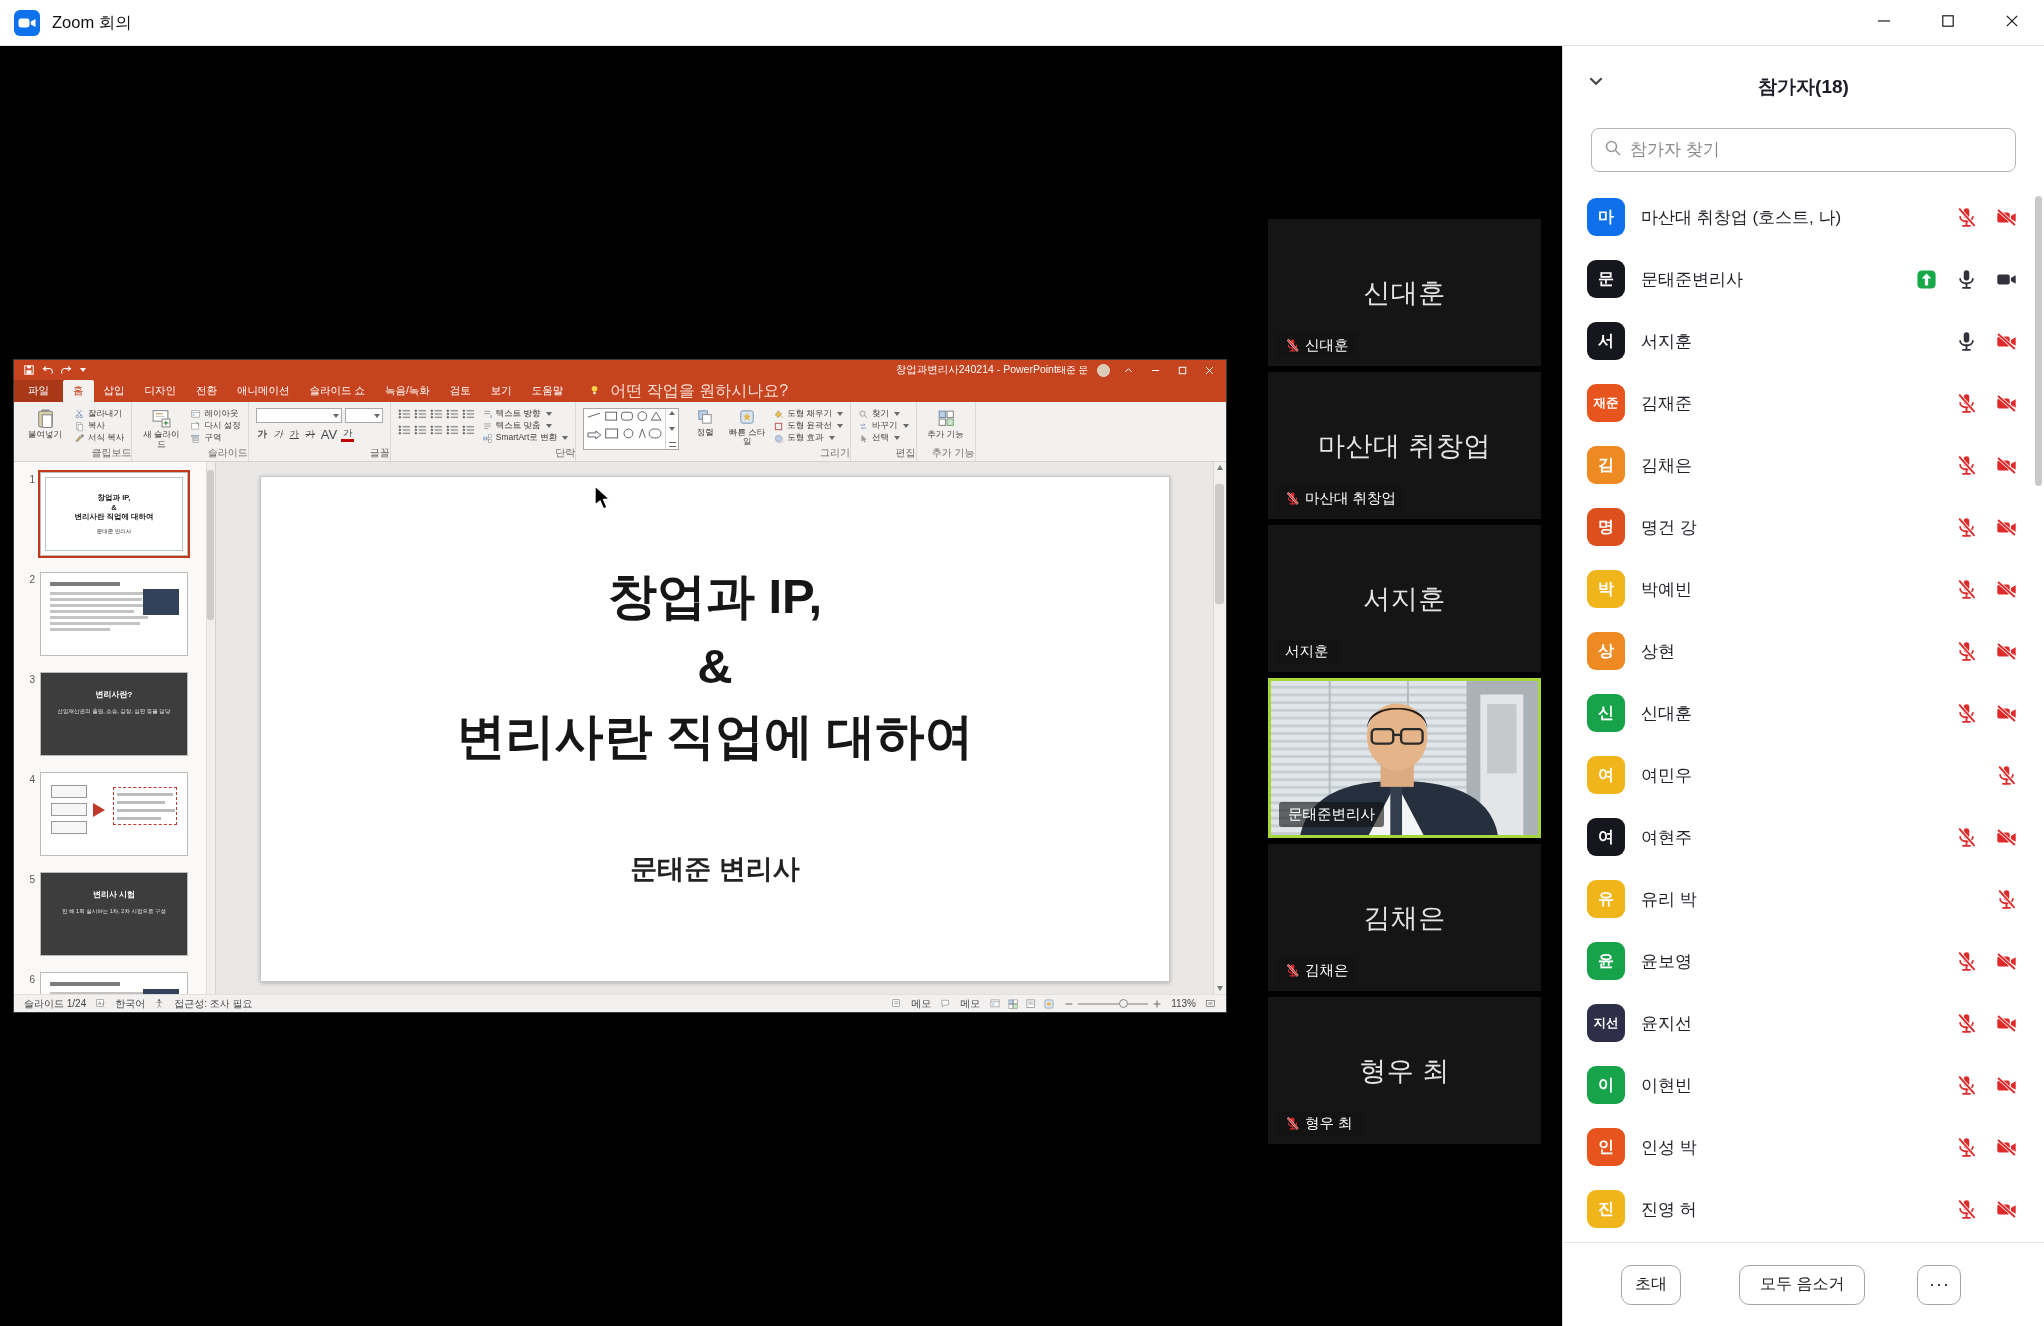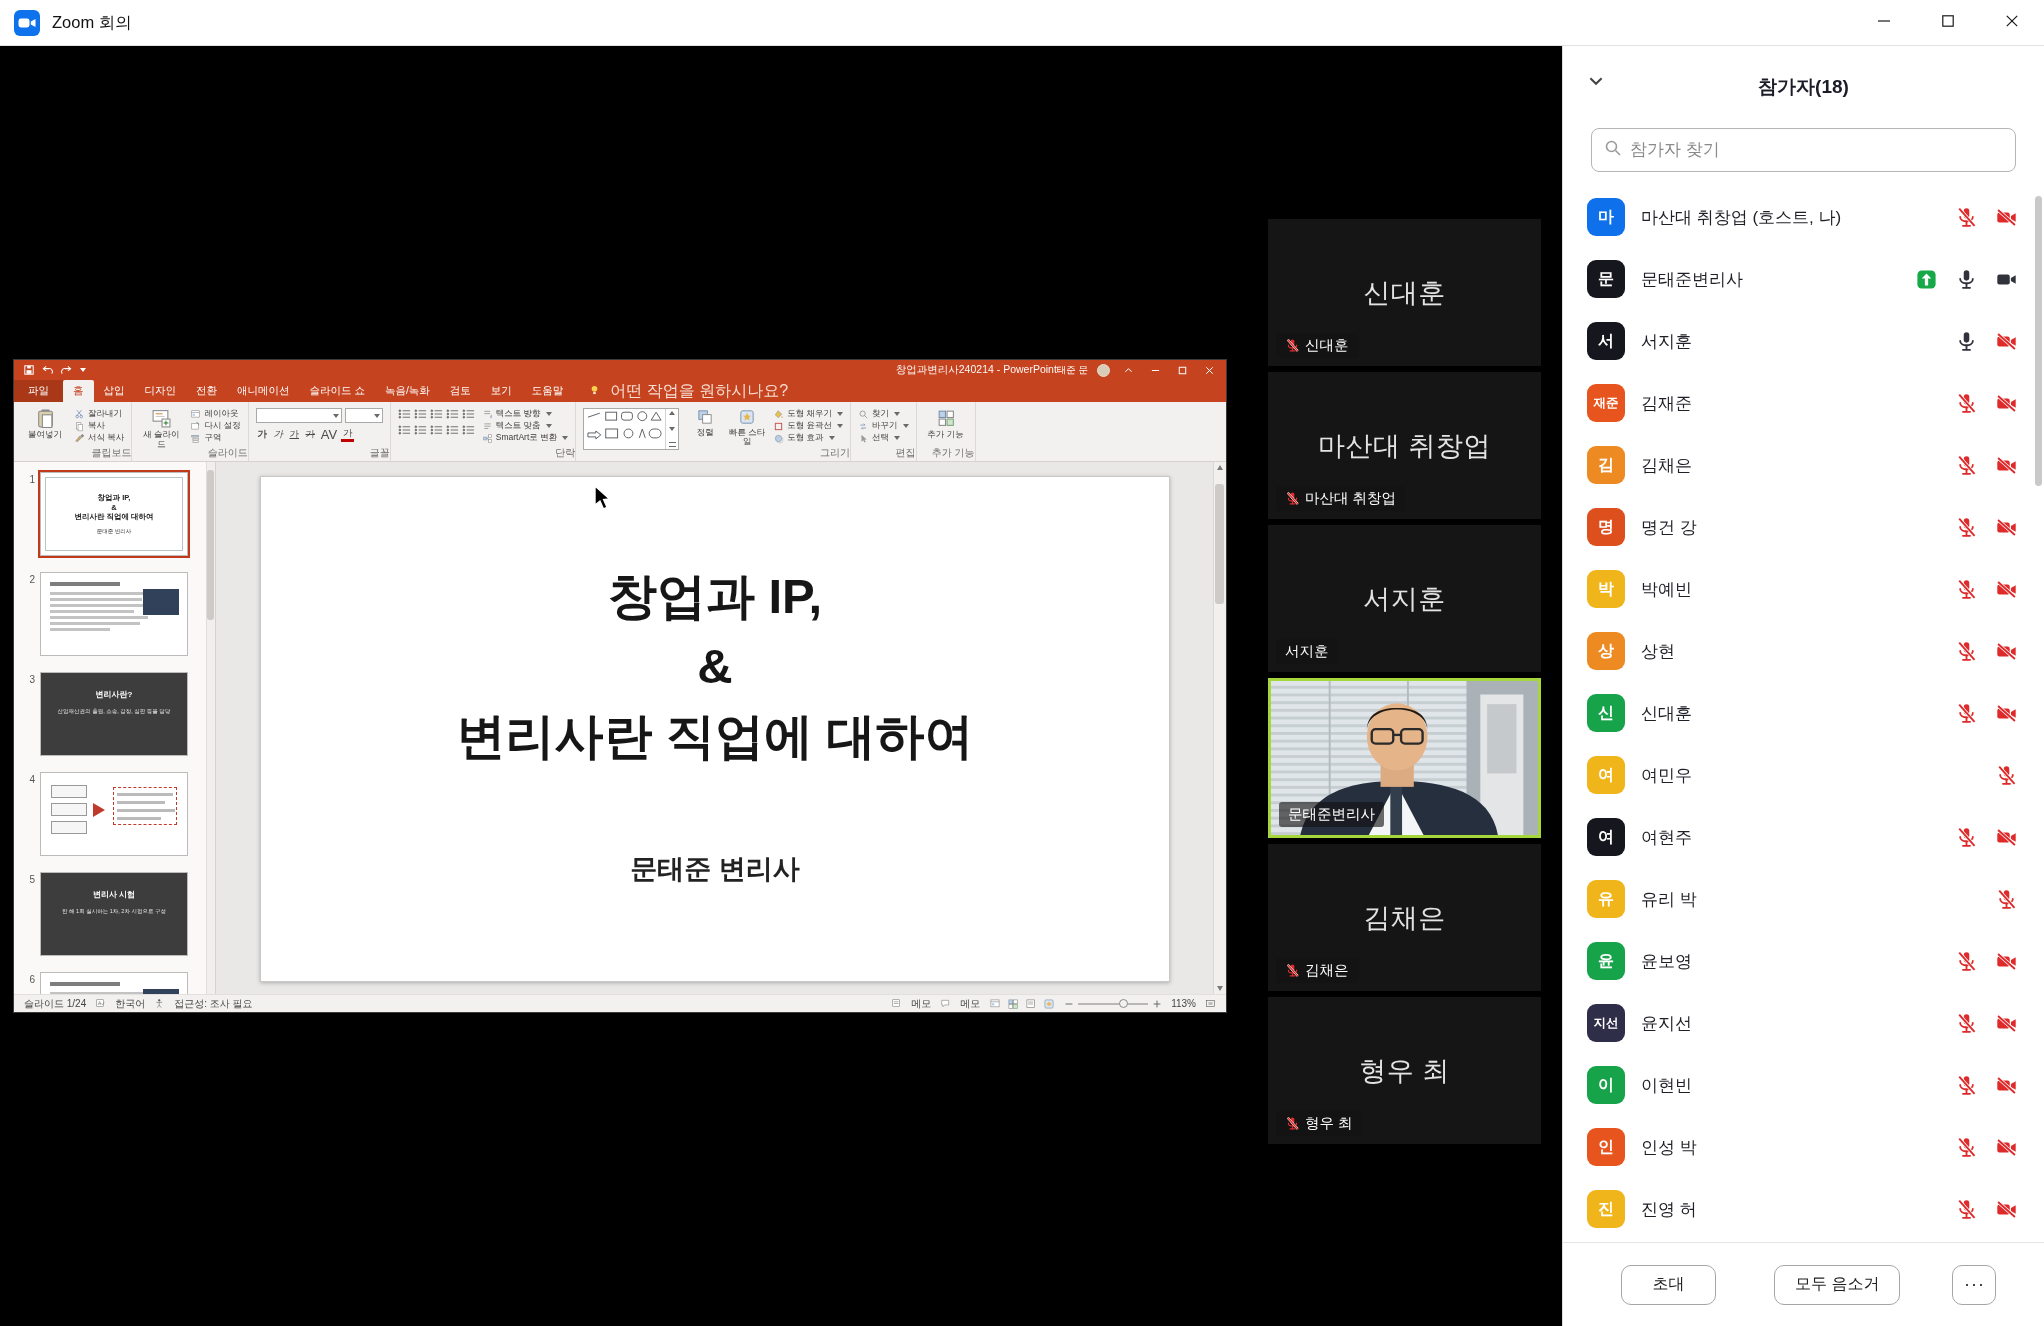--- a/index.html
+++ b/index.html
@@ -135,21 +135,21 @@
   .p-list{flex:1;overflow:hidden}
   .p-row{height:62px;display:flex;align-items:center;padding:0 26px 0 24px}
   .p-avatar{width:38px;height:38px;border-radius:9px;color:#fff;font-size:16px;font-weight:bold;display:flex;align-items:center;justify-content:center;flex:0 0 auto}
   .p-avatar.two{font-size:12.5px}
   .p-name{margin-left:16px;font-size:17px;color:#1f1f27;white-space:nowrap;overflow:hidden;text-overflow:ellipsis}
   .p-icons{margin-left:auto;display:flex;gap:17px;align-items:center}
   .p-ic svg{width:23px;height:23px;display:block}
   .p-scroll{position:absolute;right:2px;top:150px;width:7px;height:290px;background:#C9C9C9;border-radius:4px}
   .p-footer{border-top:1px solid #E5E5E5;height:84px;display:flex;align-items:center;flex:0 0 auto}
   .p-btn{height:40px;background:#fff;border:1px solid #A6A6A6;border-radius:10px;font-size:16px;color:#222;font-family:inherit}
-  .p-btn.invite{margin-left:58px;width:95px}
+  .p-btn.invite{margin-left:58px;width:60px}
   .p-btn.muteall{margin-left:58px;padding:0 20px}
   .p-btn.more{margin-left:52px;width:44px;font-size:18px;letter-spacing:1px}
 </style>
 </head>
 <body>
 
 <div id="root">
 
   <div class="titlebar">
     <span class="tb-logo">

